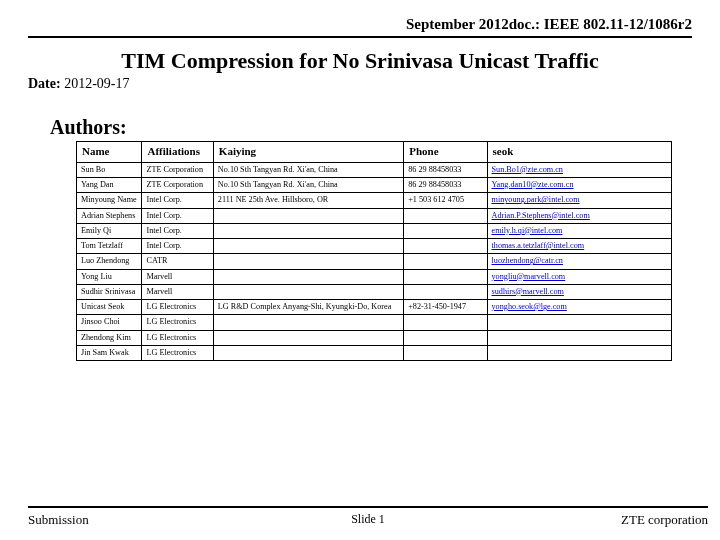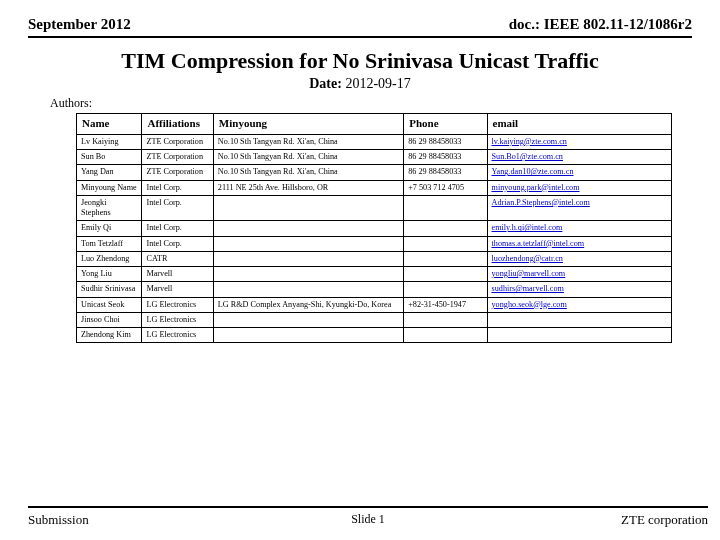--- a/index.html
+++ b/index.html
@@ -12,48 +12,47 @@
     color: #000;
     position: relative;
     box-sizing: border-box;
   }
   .page {
     padding: 16px 28px 0 28px;
     box-sizing: border-box;
   }
   .header-row {
     display: flex;
-    justify-content: space-between;
+    justify-content: flex-end;
     align-items: baseline;
     font-weight: bold;
     font-size: 15px;
     margin-bottom: 3px;
   }
   .header-left { font-size: 15px; }
   .header-right { font-size: 15px; }
   .hr {
     border: none;
     border-top: 2px solid #000;
     margin: 0 0 10px 0;
   }
   .title {
     text-align: center;
     font-weight: bold;
     font-size: 22px;
     margin: 6px 0 2px 0;
   }
   .date-line {
-    text-align: center;
     font-size: 14px;
-    margin-bottom: 4px;
+    margin-bottom: 24px;
   }
   .date-line .label { font-weight: bold; }
   .authors-label {
-    font-weight: normal;
-    font-size: 12px;
+    font-weight: bold;
+    font-size: 20px;
     margin: 0 0 2px 22px;
   }
   .table-wrap {
     margin: 0 20px 0 48px;
     border-radius: 29px;
   }
   table {
     border-collapse: collapse;
     width: 100%;
     table-layout: fixed;
@@ -130,56 +129,49 @@
         <col class="col-name">
           <col class="col-aff">
           <col class="col-addr">
           <col class="col-phone">
           <col class="col-email">
       </colgroup>
       <thead>
         <tr>
           <th>Name</th>
           <th>Affiliations</th>
-          <th>Minyoung</th>
+          <th>Kaiying</th>
           <th>Phone</th>
-          <th>email</th>
+          <th>seok</th>
         </tr>
       </thead>
       <tbody id="authors-body">
-          <tr>
-            <td>Lv Kaiying</td>
-            <td>ZTE Corporation</td>
-            <td>No.10 Sth Tangyan Rd. Xi'an, China</td>
-            <td>86 29 88458033</td>
-            <td><a class="email" href="#">lv.kaiying@zte.com.cn</a></td>
-          </tr>
           <tr>
             <td>Sun Bo</td>
             <td>ZTE Corporation</td>
             <td>No.10 Sth Tangyan Rd. Xi'an, China</td>
             <td>86 29 88458033</td>
             <td><a class="email" href="#">Sun.Bo1@zte.com.cn</a></td>
           </tr>
           <tr>
             <td>Yang Dan</td>
             <td>ZTE Corporation</td>
             <td>No.10 Sth Tangyan Rd. Xi'an, China</td>
             <td>86 29 88458033</td>
             <td><a class="email" href="#">Yang.dan10@zte.com.cn</a></td>
           </tr>
           <tr>
             <td>Minyoung Name</td>
             <td>Intel Corp.</td>
             <td>2111 NE 25th Ave. Hillsboro, OR</td>
-            <td>+7 503 712 4705</td>
+            <td>+1 503 612 4705</td>
             <td><a class="email" href="#">minyoung.park@intel.com</a></td>
           </tr>
           <tr>
-            <td>Jeongki Stephens</td>
+            <td>Adrian Stephens</td>
             <td>Intel Corp.</td>
             <td></td>
             <td></td>
             <td><a class="email" href="#">Adrian.P.Stephens@intel.com</a></td>
           </tr>
           <tr>
             <td>Emily Qi</td>
             <td>Intel Corp.</td>
             <td></td>
             <td></td>
@@ -222,20 +214,27 @@
           </tr>
           <tr>
             <td>Jinsoo Choi</td>
             <td>LG Electronics</td>
             <td></td>
             <td></td>
             <td></td>
           </tr>
           <tr>
             <td>Zhendong Kim</td>
+            <td>LG Electronics</td>
+            <td></td>
+            <td></td>
+            <td></td>
+          </tr>
+          <tr>
+            <td>Jin Sam Kwak</td>
             <td>LG Electronics</td>
             <td></td>
             <td></td>
             <td></td>
           </tr>
         </tbody>
     </table>
   </div>
 </div>
 

